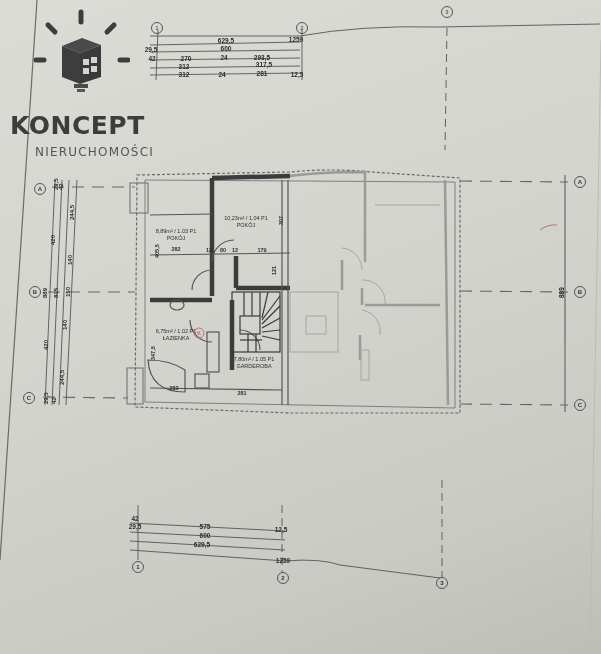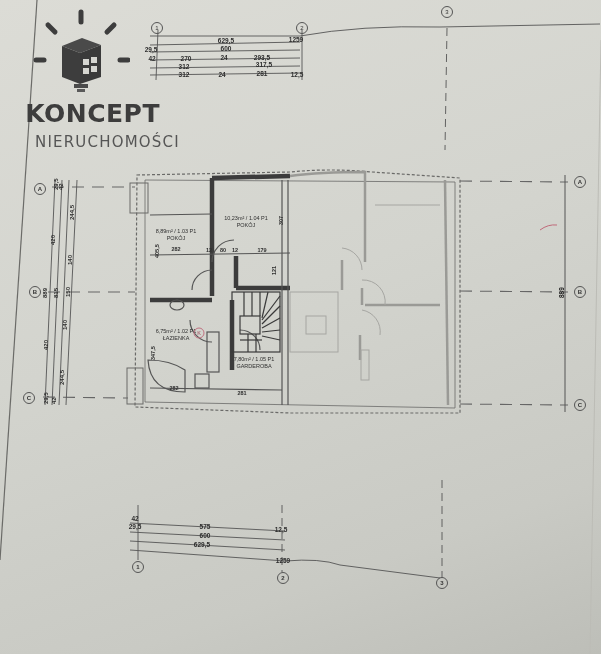--- a/index.html
+++ b/index.html
@@ -4,29 +4,29 @@
 <style>
   html, body { margin:0; padding:0; }
   body {
     width:601px; height:654px; overflow:hidden; position:relative;
     background: linear-gradient(160deg, #dcdcd6 0%, #d3d4ce 45%, #c9cac4 80%, #bdbeb8 100%);
     font-family: "Liberation Sans", sans-serif;
   }
   .abs { position:absolute; }
   svg text { font-family: "Liberation Sans", sans-serif; }
   .brand {
-    position:absolute; left:10px; top:100px; width:150px;text-align:right;
+    position:absolute; left:10px; top:112px; width:150px;
   }
   .brand-name {
     font-family: "DejaVu Sans", sans-serif; font-weight:bold;
     font-size:25px; letter-spacing:0.5px; color:#3d3d3d; line-height:28px;
   }
   .brand-sub {
     font-family: "DejaVu Sans", sans-serif;
-    font-size:15px; letter-spacing:1.2px; color:#555; margin-left:25px; margin-top:5px;
+    font-size:12px; letter-spacing:1.2px; color:#555; margin-left:25px; margin-top:5px;
   }
 </style>
 </head>
 <body>
 
 <svg class="abs" width="601" height="654" viewBox="0 0 601 654" style="left:0;top:0;">
 
   <line x1="37" y1="0" x2="0" y2="560" stroke="#6b6b68" stroke-width="1.2"></line>
   <line x1="601" y1="40" x2="590" y2="654" stroke="#bcbcb6" stroke-width="1"></line>
 

